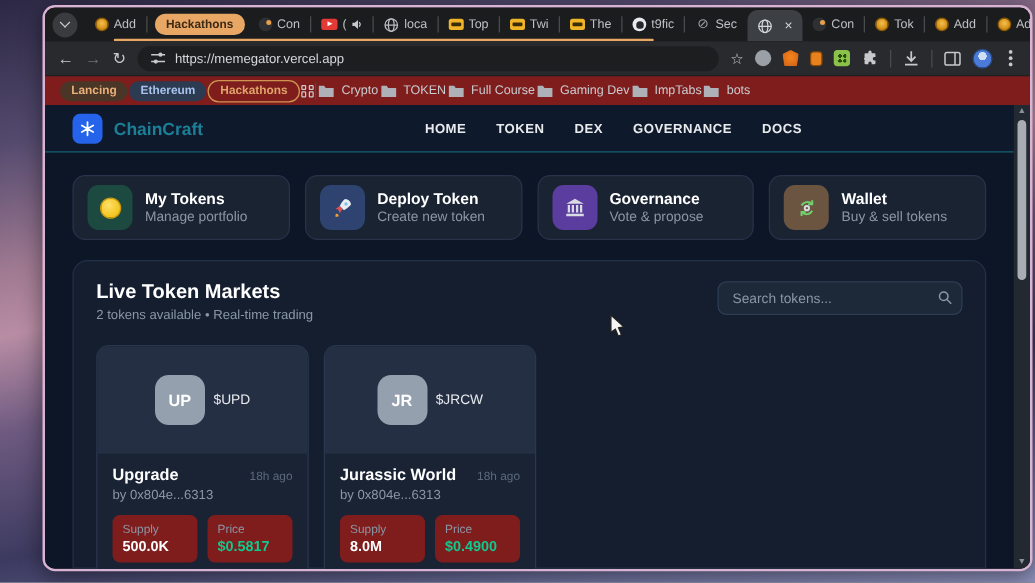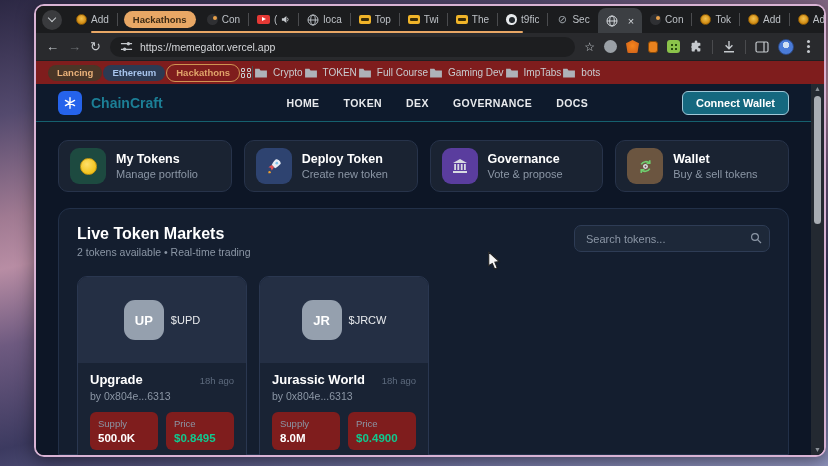--- a/index.html
+++ b/index.html
@@ -357,21 +357,20 @@
               </svg>
           </span>
           <span class="brand">ChainCraft</span>
           <span class="site-nav">
             <span>HOME</span>
             <span>TOKEN</span>
             <span>DEX</span>
             <span>GOVERNANCE</span>
             <span>DOCS</span>
           </span>
-          <button class="connect-btn">Connect Wallet</button>
         </div>
 
         <div class="content">
 
           <div class="actions">
             <div class="action-card">
               <span class="a-icon tokens">
                   <span class="coin-dot"></span>
                 </span>
               <span>
@@ -456,21 +455,21 @@
                     <span class="t-age">18h ago</span>
                   </div>
                   <div class="t-creator">by 0x804e...6313</div>
                   <div class="t-stats">
                     <span class="stat">
                       <div class="stat-label">Supply</div>
                       <div class="stat-value">500.0K</div>
                     </span>
                     <span class="stat">
                       <div class="stat-label">Price</div>
-                      <div class="stat-value green">$0.8495</div>
+                      <div class="stat-value green">$0.5817</div>
                     </span>
                   </div>
 
                 </div>
               </div>
 
               <div class="token-card">
                 <div class="t-banner">
                   <span class="t-avatar">JR</span>
                   <span class="t-ticker">$JRCW</span>

